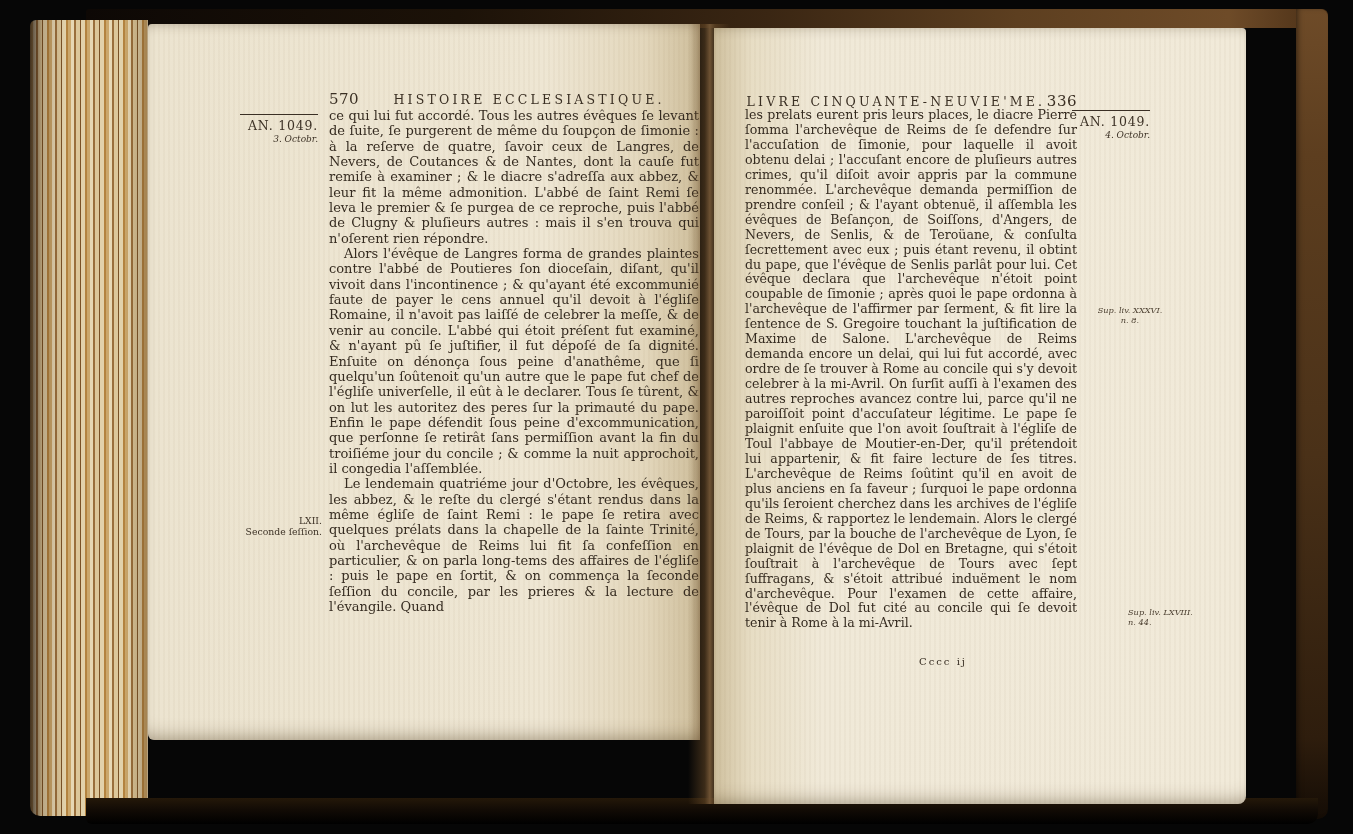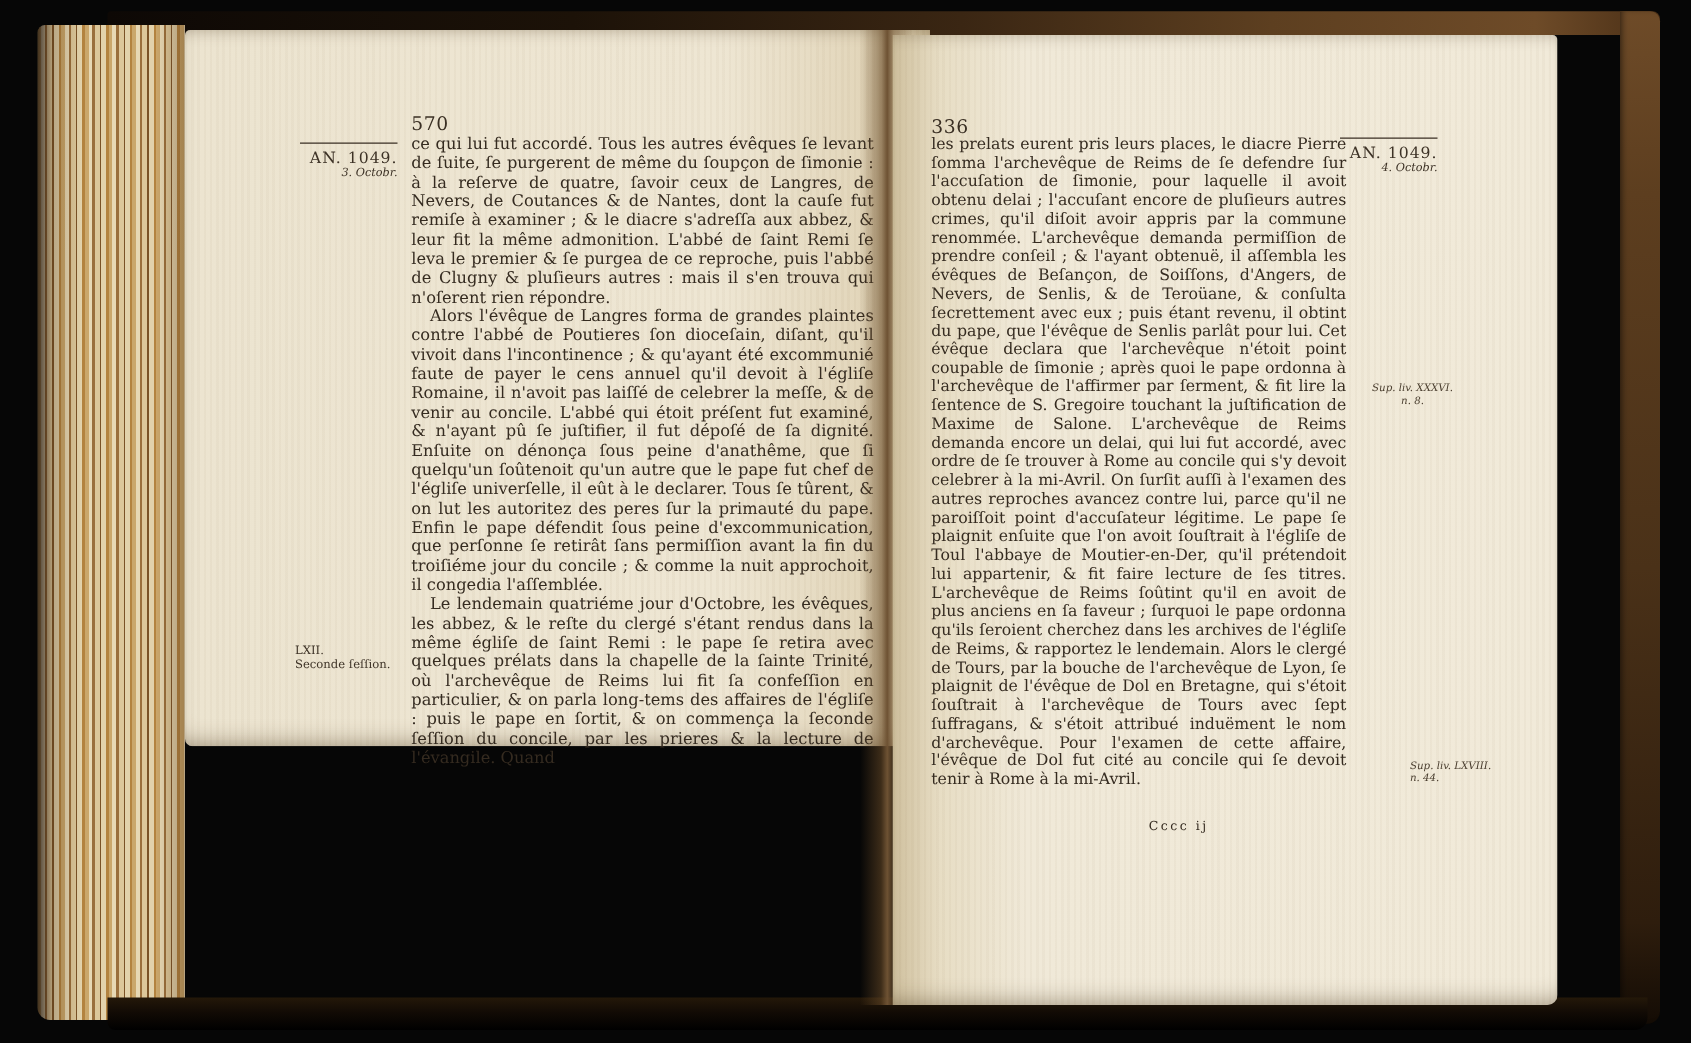--- a/index.html
+++ b/index.html
@@ -48,27 +48,26 @@
   .bottom-strip{
     position:absolute;left:86px;top:798px;width:1232px;height:26px;
     background:linear-gradient(180deg,#241809 0%,#120b05 45%,#000 100%);
     border-radius:0 0 10px 6px;
   }
   
   .page{
     position:absolute;color:#332a20;
   }
   .page-left{
-    left:148px;top:24px;width:552px;height:573px;
+    left:148px;top:24px;width:552px;height:716px;
     background:
       repeating-linear-gradient(90deg,rgba(120,90,50,.04) 0 2px,rgba(0,0,0,0) 2px 5px),
       linear-gradient(90deg,#ece4d0 0%,#eee6d3 72%,#e3d7bc 90%,#cdbd9a 100%);
     border-radius:4px 0 0 6px;
     box-shadow:inset 0 -14px 18px -12px rgba(70,50,25,.45), inset 0 10px 12px -10px rgba(70,50,25,.35);
-    padding-left:44px;
   }
   .page-right{
     left:714px;top:28px;width:532px;height:776px;
     background:
       repeating-linear-gradient(90deg,rgba(120,90,50,.04) 0 2px,rgba(0,0,0,0) 2px 5px),
       linear-gradient(90deg,#cfc09e 0%,#e7ddc4 7%,#f0e9d8 20%,#f1ead9 100%);
     border-radius:0 4px 8px 0;
     box-shadow:inset 0 -14px 18px -12px rgba(70,50,25,.45), inset 0 10px 12px -10px rgba(70,50,25,.3);
   }
   .gutter{
@@ -93,41 +92,42 @@
   .body-text p.indent{text-indent:15px;}
   .page-left .body-text{left:181px;top:84px;width:370px;font-size:13px;line-height:15.35px;}
   .page-right .body-text{left:31px;top:80px;width:332px;font-size:12.6px;line-height:14.95px;}
   .margin-note{
     position:absolute;color:#3d3226;
   }
   .margin-year{width:78px;text-align:right;}
   .margin-year .rule{border-top:1.6px solid #3a2f25;margin-bottom:3px;width:100%;}
   .margin-year .yr{font-size:12.5px;letter-spacing:.8px;white-space:nowrap;}
   .margin-year .dt{font-size:9px;font-style:italic;margin-top:1px;}
-  .margin-session{width:86px;text-align:left;font-size:9.3px;line-height:10.5px;}
+  .margin-session{width:86px;text-align:right;font-size:9.3px;line-height:10.5px;}
   .margin-ref{width:84px;font-size:8.2px;font-style:italic;line-height:9.5px;color:#4a3e2f;}
   .signature{
     position:absolute;font-size:10px;letter-spacing:2px;color:#352b20;white-space:nowrap;
   }
 </style>
 </head>
 <body>
 
 <div class="stage">
 
   <div class="leather-top"></div>
   <div class="leather-right"></div>
   <div class="fore-edge-left"></div>
   <div class="page-edges-right"></div>
   <div class="bottom-strip"></div>
 
   <div class="page page-left">
 
     <div class="header-row" style="left:181px;top:66px;width:370px;">
       <span class="pagenum">570</span>
+      <span class="running-title">HISTOIRE ECCLESIASTIQUE.</span>
     </div>
 
     <div class="margin-note margin-year" style="left:92px;top:90px;">
       <div class="rule"></div>
       <div class="yr">AN. 1049.</div>
       <div class="dt">3. Octobr.</div>
     </div>
 
     <div class="margin-note margin-session" style="left:88px;top:492px;">
       <div>LXII.</div>
@@ -139,20 +139,21 @@
       <p class="indent">Alors l'évêque de Langres forma de grandes plaintes contre l'abbé de Poutieres ſon dioceſain, diſant, qu'il vivoit dans l'incontinence ; &amp; qu'ayant été excommunié faute de payer le cens annuel qu'il devoit à l'égliſe Romaine, il n'avoit pas laiſſé de celebrer la meſſe, &amp; de venir au concile. L'abbé qui étoit préſent fut examiné, &amp; n'ayant pû ſe juſtifier, il fut dépoſé de ſa dignité. Enſuite on dénonça ſous peine d'anathême, que ſi quelqu'un ſoûtenoit qu'un autre que le pape fut chef de l'égliſe univerſelle, il eût à le declarer. Tous ſe tûrent, &amp; on lut les autoritez des peres ſur la primauté du pape. Enfin le pape défendit ſous peine d'excommunication, que perſonne ſe retirât ſans permiſſion avant la fin du troiſiéme jour du concile ; &amp; comme la nuit approchoit, il congedia l'aſſemblée.</p>
       <p class="indent">Le lendemain quatriéme jour d'Octobre, les évêques, les abbez, &amp; le reſte du clergé s'étant rendus dans la même égliſe de ſaint Remi : le pape ſe retira avec quelques prélats dans la chapelle de la ſainte Trinité, où l'archevêque de Reims lui fit ſa confeſſion en particulier, &amp; on parla long-tems des affaires de l'égliſe : puis le pape en ſortit, &amp; on commença la ſeconde ſeſſion du concile, par les prieres &amp; la lecture de l'évangile. Quand</p>
     </div>
   </div>
 
   <div class="gutter"></div>
 
   <div class="page page-right">
 
     <div class="header-row" style="left:31px;top:64px;width:332px;">
+      <span class="running-title">LIVRE CINQUANTE-NEUVIE'ME.</span>
       <span class="pagenum">336</span>
     </div>
 
     <div class="margin-note margin-year" style="left:358px;top:82px;">
       <div class="rule"></div>
       <div class="yr">AN. 1049.</div>
       <div class="dt">4. Octobr.</div>
     </div>
 
     <div class="margin-note margin-ref" style="left:374px;top:278px;text-align:center;">

